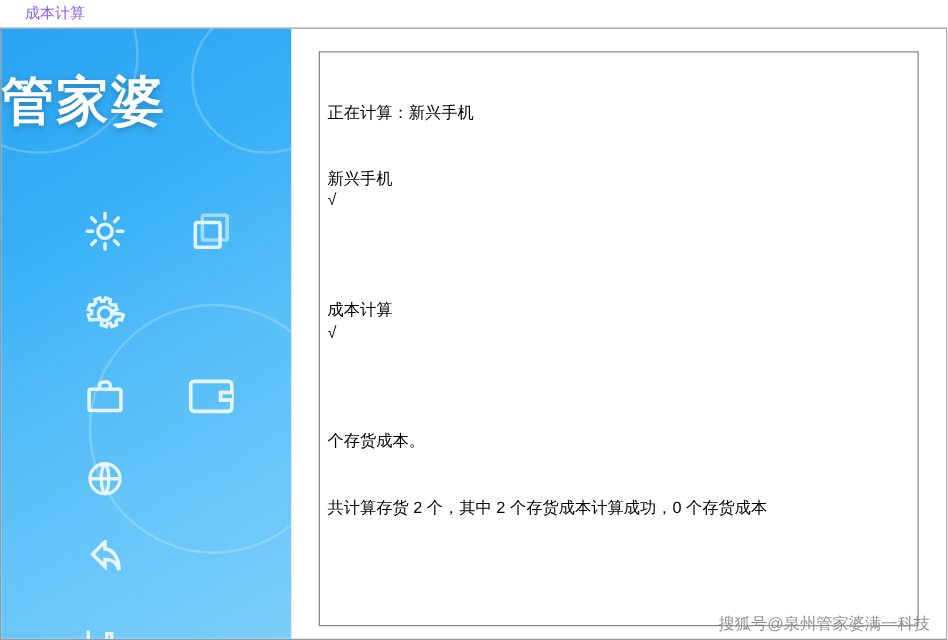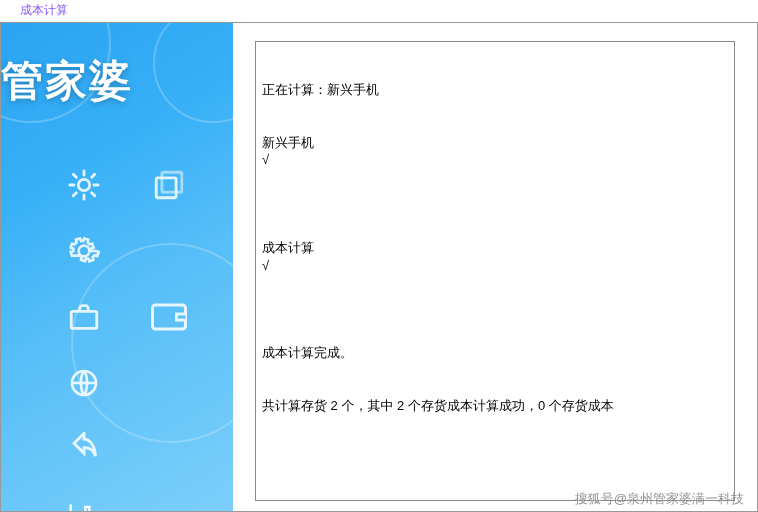--- a/index.html
+++ b/index.html
@@ -146,21 +146,21 @@
 
     </div>
 
     <div class="main">
       <div class="log">
         <div>正在计算：新兴手机</div>
         <div class="row"><span>新兴手机</span><span>√</span></div>
         <br>
         <div class="row"><span>成本计算</span><span>√</span></div>
         <br>
-        <div>成本计算完成。</div>
+        <div>个存货成本。</div>
         <div>共计算存货 2 个，其中 2 个存货成本计算成功，0 个存货成本</div>
         
       </div>
 
     </div>
   </div>
 </div>
 <div class="watermark">搜狐号@泉州管家婆满一科技</div>
 
 </body></html>

